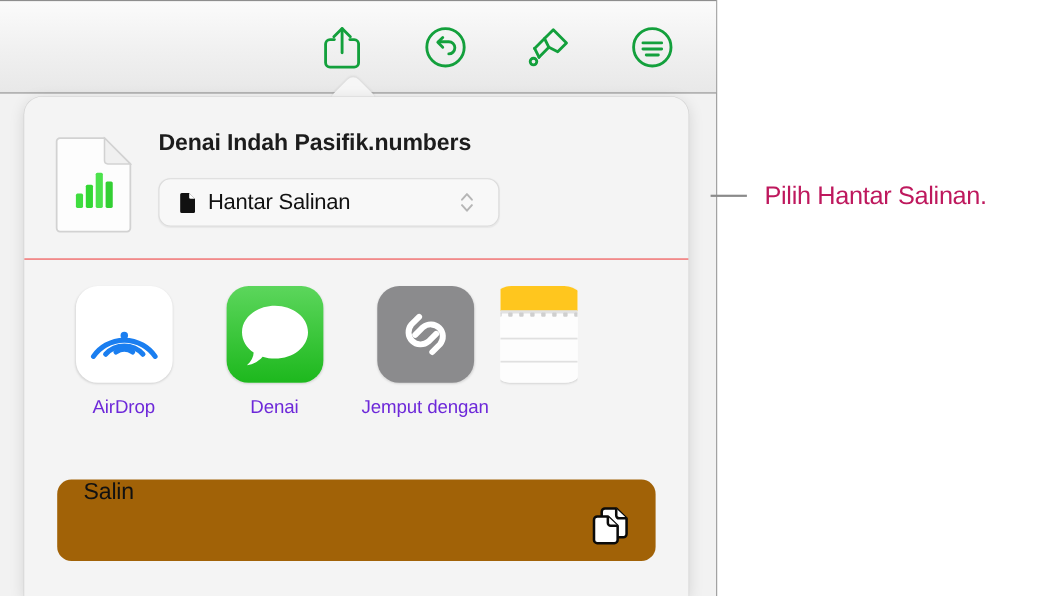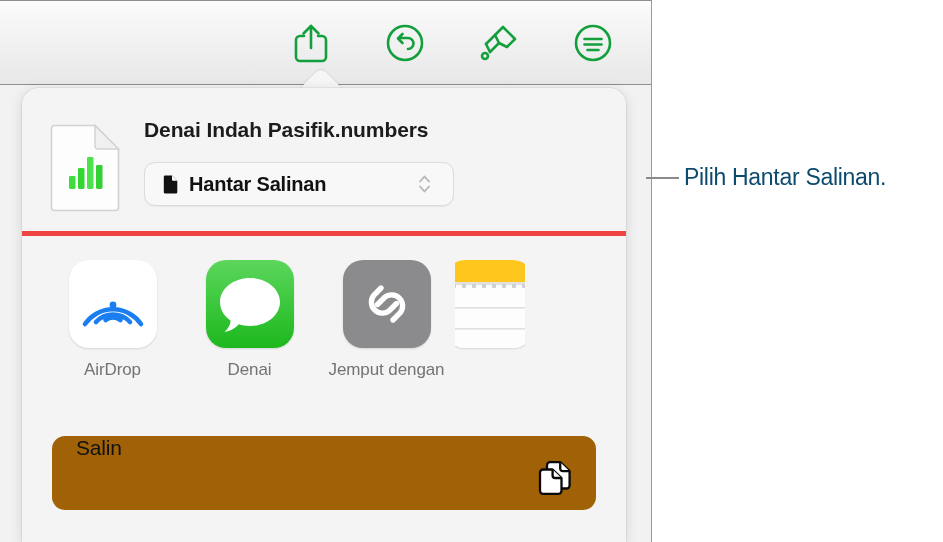--- a/index.html
+++ b/index.html
@@ -88,21 +88,21 @@
     background: #f6f6f6;
     border-radius: 7px;
     transform: rotate(45deg);
     box-shadow: -1px -1px 2px rgba(0,0,0,0.07);
   }
 
   
   .pop-header {
     position: relative;
     height: 148px;
-    border-bottom: 5px solid #ef4444;
+    border-bottom: 1px solid #ef4444;
     box-sizing: border-box;
   }
   .doc-icon {
     position: absolute;
     left: 27px;
     top: 36px;
     width: 72px;
     height: 88px;
   }
   .doc-title {
@@ -134,21 +134,20 @@
     margin-left: 18px;
     margin-right: 11px;
     width: 15px;
     height: 19px;
     flex: none;
   }
   .opt-label {
     font-size: 20px;
     color: #111111;
     letter-spacing: -0.2px;
-    font-weight: bold;
   }
   .opt-chevrons {
     margin-left: auto;
     margin-right: 22px;
     width: 13px;
     height: 24px;
     flex: none;
   }
 
   
@@ -172,21 +171,21 @@
     width: 88px;
     height: 88px;
     border-radius: 20px;
     position: relative;
     overflow: hidden;
     box-shadow: 0 1px 2px rgba(0,0,0,0.13);
   }
   .app-label {
     margin-top: 12px;
     font-size: 17px;
-    color: #737373;
+    color: #6d28d9;
     text-align: center;
     line-height: 1.22;
     letter-spacing: -0.1px;
   }
   .app-item.clipped {
     width: 70px;
     overflow: hidden;
   }
   .app-item.clipped .app-tile {
     margin-left: -2px;
@@ -239,23 +238,23 @@
     display: flex;
     align-items: center;
   }
   .callout-line {
     width: 33px;
     height: 2px;
     background: #8a8a8a;
     flex: none;
   }
   .callout-text {
-    margin-left: 5px;
+    margin-left: 16px;
     font-size: 23px;
-    color: #0c4a6e;
+    color: #be185d;
     letter-spacing: -0.3px;
     white-space: nowrap;
   }
 </style>
 </head>
 <body>
 
 <div class="app-panel">
 
   <div class="toolbar">

